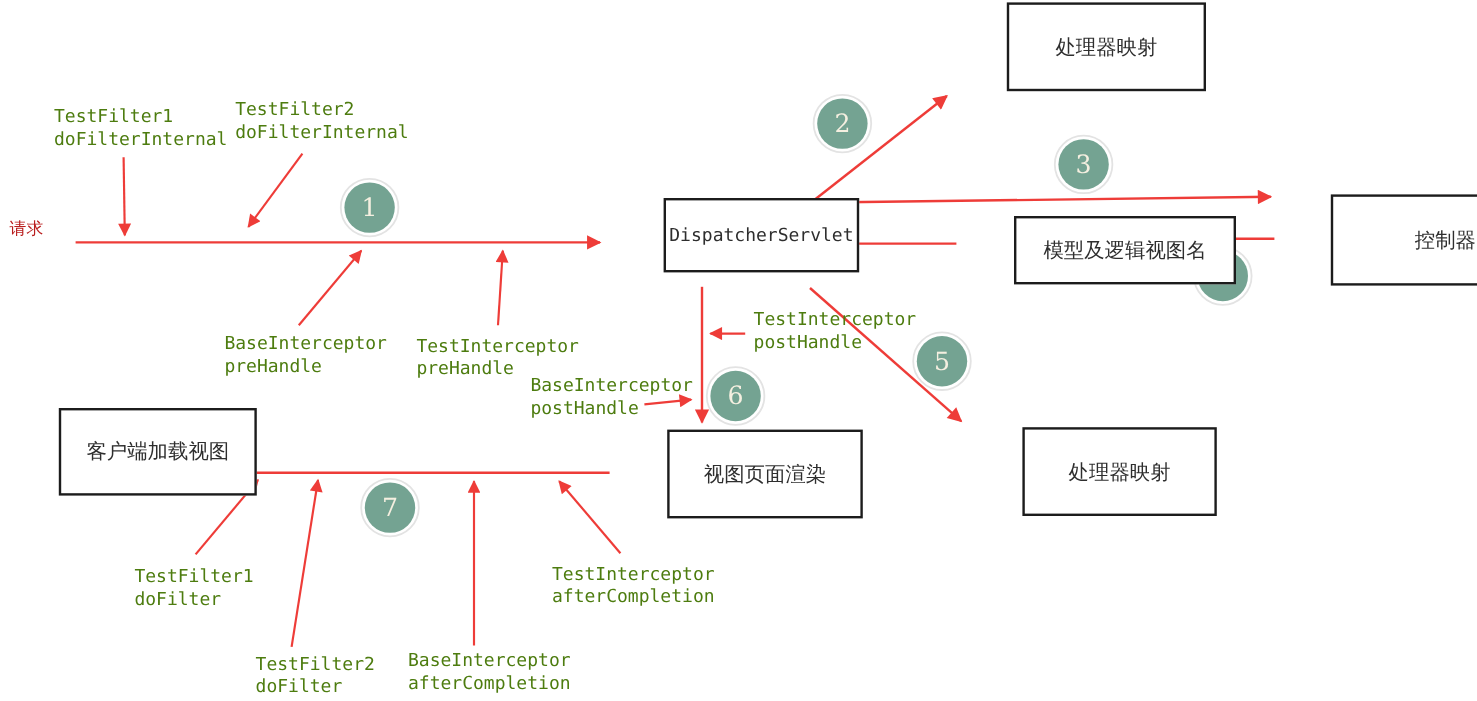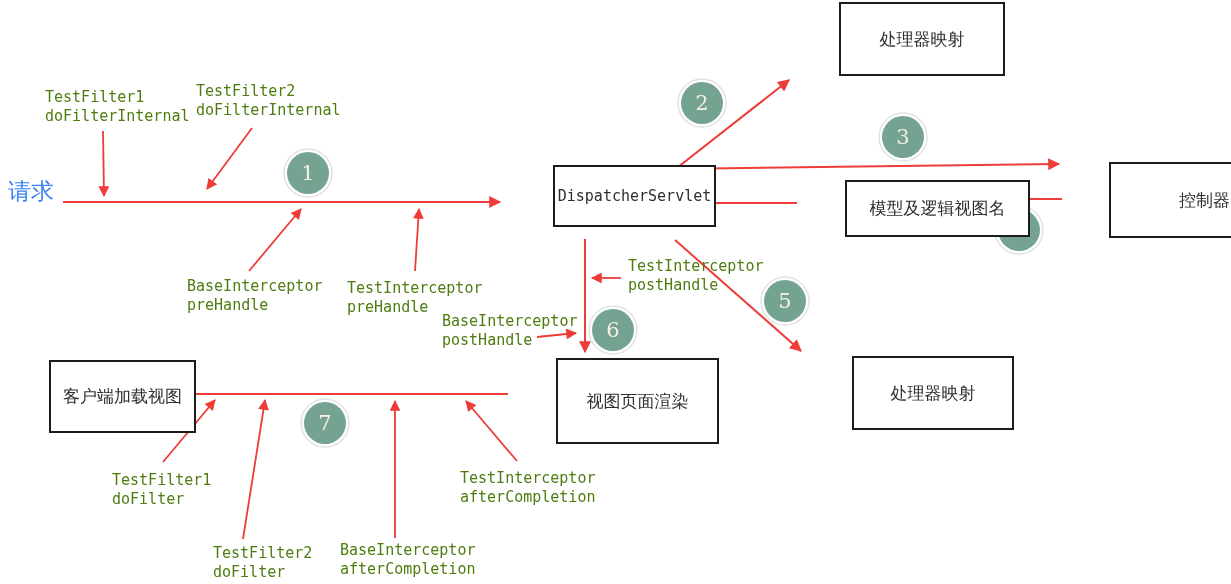--- a/index.html
+++ b/index.html
@@ -27,21 +27,21 @@
   }
   .box.cn{font-family:"DejaVu Sans","Liberation Sans",sans-serif;font-size:17px;}
   .box.en{font-family:"DejaVu Sans Mono","Liberation Mono",monospace;font-size:15px;}
   .lbl{
     position:absolute;z-index:2;
     color:#4d7c0f;font-size:15px;line-height:19px;
     white-space:nowrap;
   }
   .req{
     font-family:Liberation Serif, serif;
-    font-size:23px;color:#3b82f6;
+    font-size:14px;color:#b91c1c;
   }
 </style>
 </head>
 <body>
 
 <div class="canvas">
 
   <svg class="overlay" width="1231" height="584" viewBox="0 0 1231 584">
     <defs>
       <marker id="ah" viewBox="0 0 10 10" refX="9" refY="5" markerWidth="7" markerHeight="6" orient="auto-start-reverse">
@@ -119,25 +119,25 @@
   </div>
 
   <div class="box cn" style="left:799px;top:180px;width:185px;height:57px">
     <span>模型及逻辑视图名</span>
   </div>
 
   <div class="box cn" style="left:806px;top:356px;width:162px;height:74px">
     <span>处理器映射</span>
   </div>
 
-  <div class="box cn" style="left:510px;top:358px;width:163px;height:86px">
+  <div class="box cn" style="left:510px;top:358px;width:163px;height:74px">
     <span>视图页面渲染</span>
   </div>
 
-  <div class="box cn" style="left:3px;top:360px;width:147px;height:73px">
+  <div class="box cn" style="left:3px;top:340px;width:165px;height:73px">
     <span>客户端加载视图</span>
   </div>
 
   <div class="lbl req" style="left:8px;top:182px">
     <span>请求</span>
   </div>
 
   <div class="lbl" style="left:45px;top:88px">
     <div>TestFilter1</div>
     <div>doFilterInternal</div>

